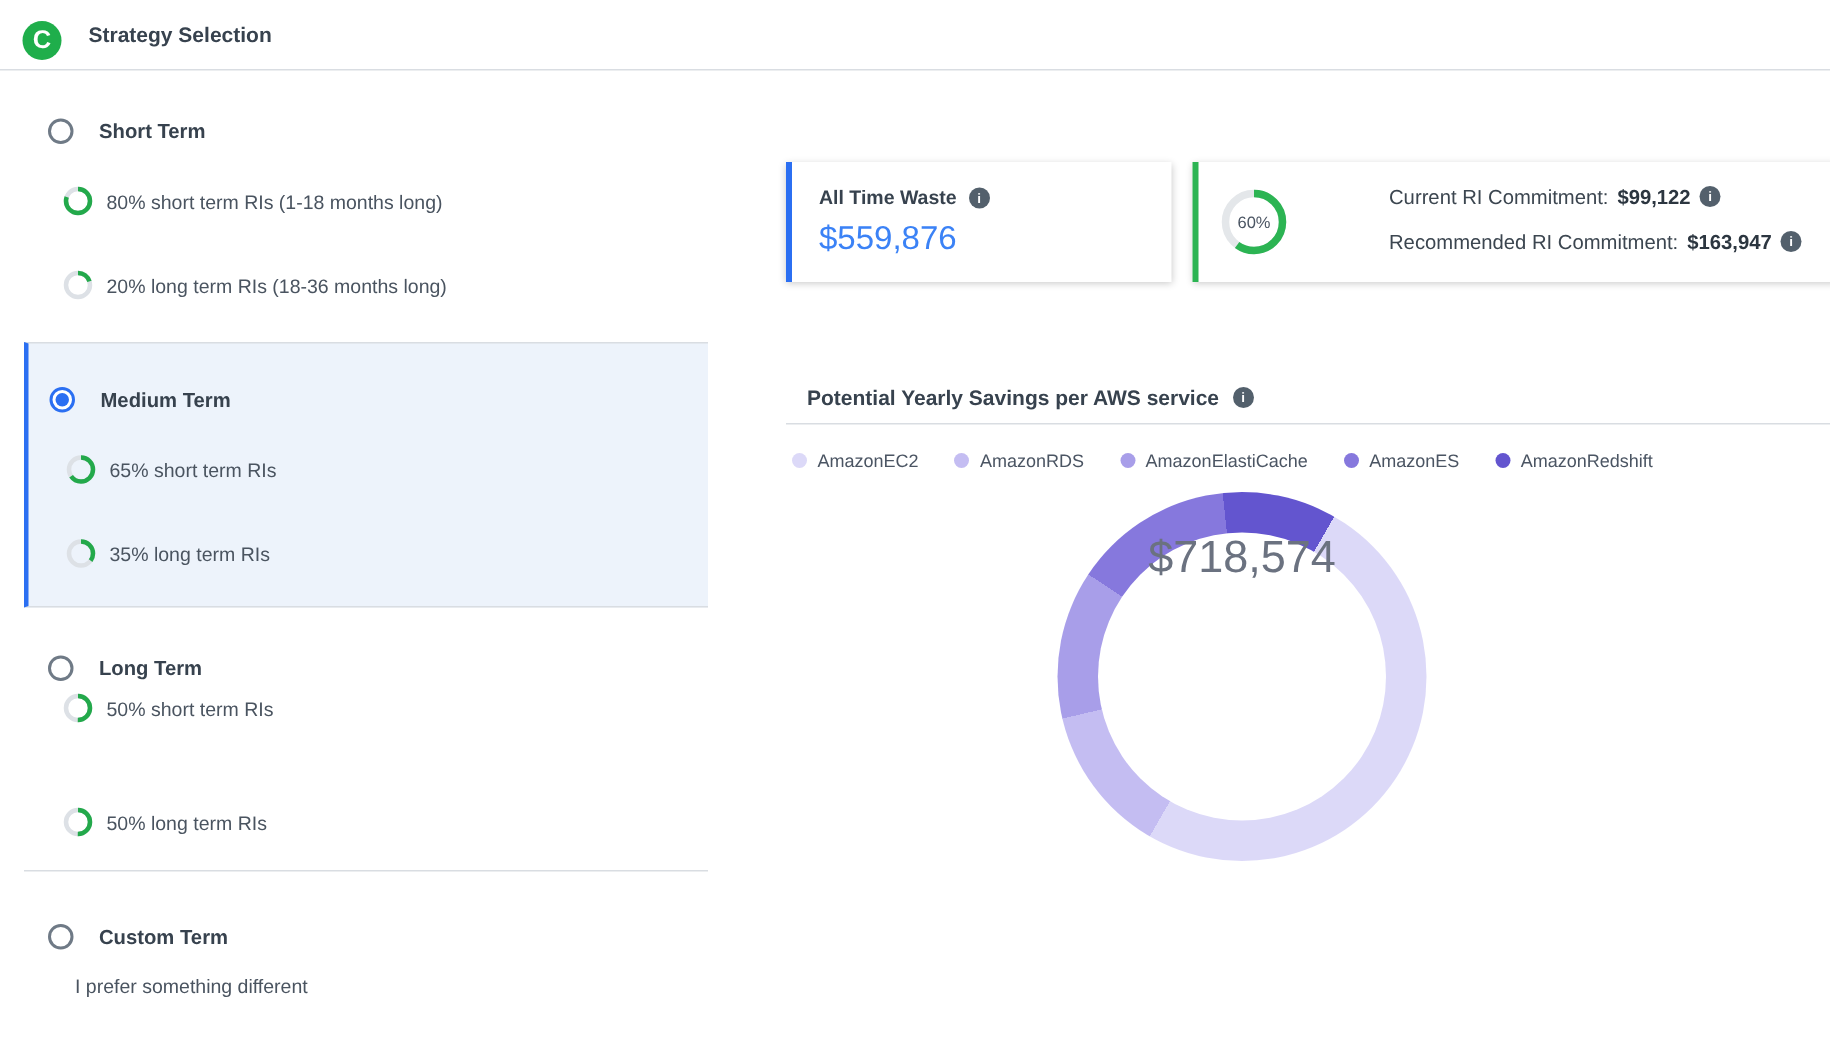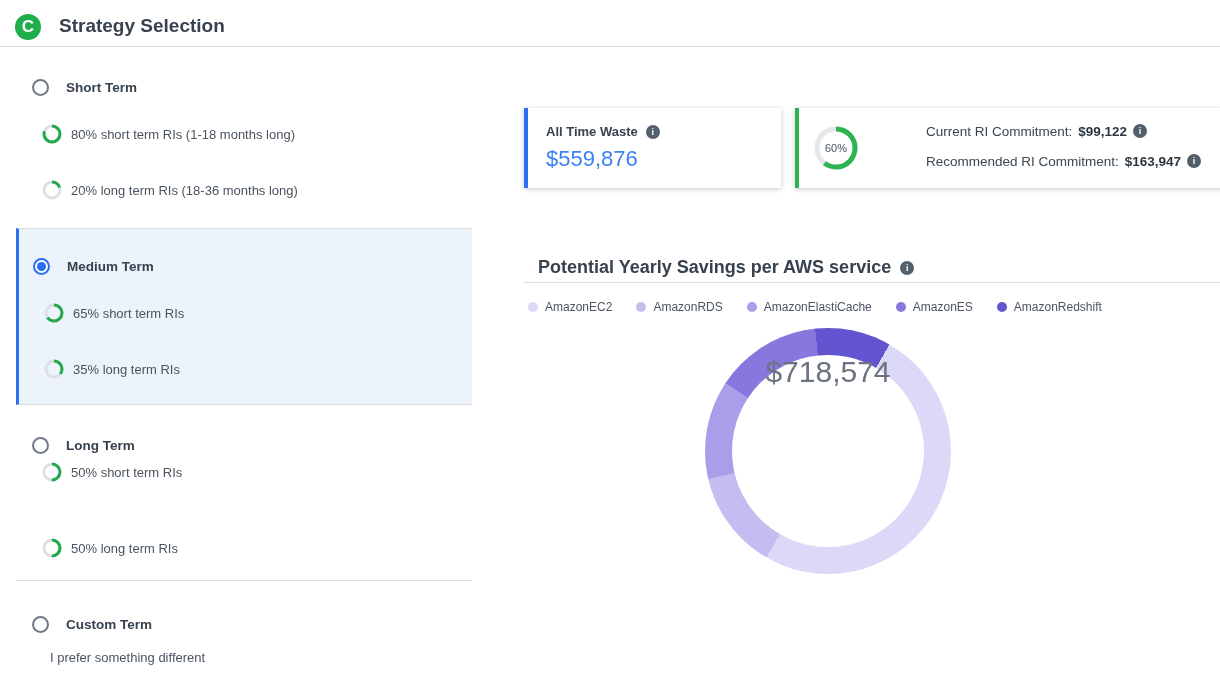--- a/index.html
+++ b/index.html
@@ -3,21 +3,21 @@
 <meta charset="utf-8">
 <style>
   html,body{margin:0;padding:0;background:#fff;}
   .page{position:relative;width:1220px;height:691px;background:#ffffff;overflow:hidden;
         font-family:"Liberation Sans",sans-serif;color:#37424e;}
   .h-divider{position:absolute;height:1px;background:#d9dde2;}
   
   .logo{position:absolute;left:15px;top:14px;width:26px;height:26px;border-radius:50%;
         background:#1fae4b;color:#fff;font-weight:700;font-size:17px;
         display:flex;align-items:center;justify-content:center;}
-  .hdr-title{position:absolute;left:59px;top:15px;font-size:19px;font-weight:700;color:#37424e;}
+  .hdr-title{position:absolute;left:59px;top:15px;font-size:14px;font-weight:700;color:#37424e;}
   
   .row{position:absolute;display:flex;align-items:center;height:20px;}
   .strat-header{left:32px;gap:17px;cursor:pointer;}
   .opt{left:42px;gap:9px;}
   .opt-m{left:44px;gap:9px;}
   .radio{width:17px;height:17px;border:2px solid #6f7a86;border-radius:50%;
          box-sizing:border-box;background:#fff;flex:none;position:relative;}
   .radio.selected{border-color:#2b6ff2;}
   .radio.selected::after{content:"";position:absolute;inset:2px;border-radius:50%;background:#2b6ff2;}
   .strat-label{font-size:13.5px;font-weight:700;color:#37424e;}
@@ -37,21 +37,21 @@
   .info-icon{width:14px;height:14px;border-radius:50%;background:#53606c;color:#fff;
              display:inline-flex;align-items:center;justify-content:center;
              font-size:9px;font-weight:700;flex:none;cursor:pointer;}
   .info-icon::after{content:"i";}
   .gauge{position:absolute;left:12px;top:15px;}
   .commit-text{position:absolute;left:127px;top:16px;display:flex;flex-direction:column;gap:10px;}
   .commit-row{display:flex;gap:6px;font-size:13.5px;color:#3c4650;height:20px;}
   .commit-value{font-weight:700;color:#2c3640;}
   
   .chart-title-row{position:absolute;left:538px;top:257px;display:flex;align-items:center;gap:9px;}
-  .chart-title{font-size:18px;font-weight:700;color:#37424e;}
+  .chart-title{font-size:14px;font-weight:700;color:#37424e;}
   .legend{position:absolute;left:528px;top:300px;display:flex;align-items:center;gap:24px;}
   .legend-item{display:flex;align-items:center;gap:7px;cursor:pointer;}
   .legend-dot{width:10px;height:10px;border-radius:50%;flex:none;}
   .legend-label{font-size:12px;color:#4b5563;}
   .big-donut{position:absolute;left:705px;top:328px;width:246px;height:246px;border-radius:50%;}
   .donut-hole{position:absolute;inset:27px;border-radius:50%;background:#fff;
               display:flex;align-items:flex-start;justify-content:center;}
   .donut-center{font-size:30px;color:#6b7280;}
 </style>
 </head>

